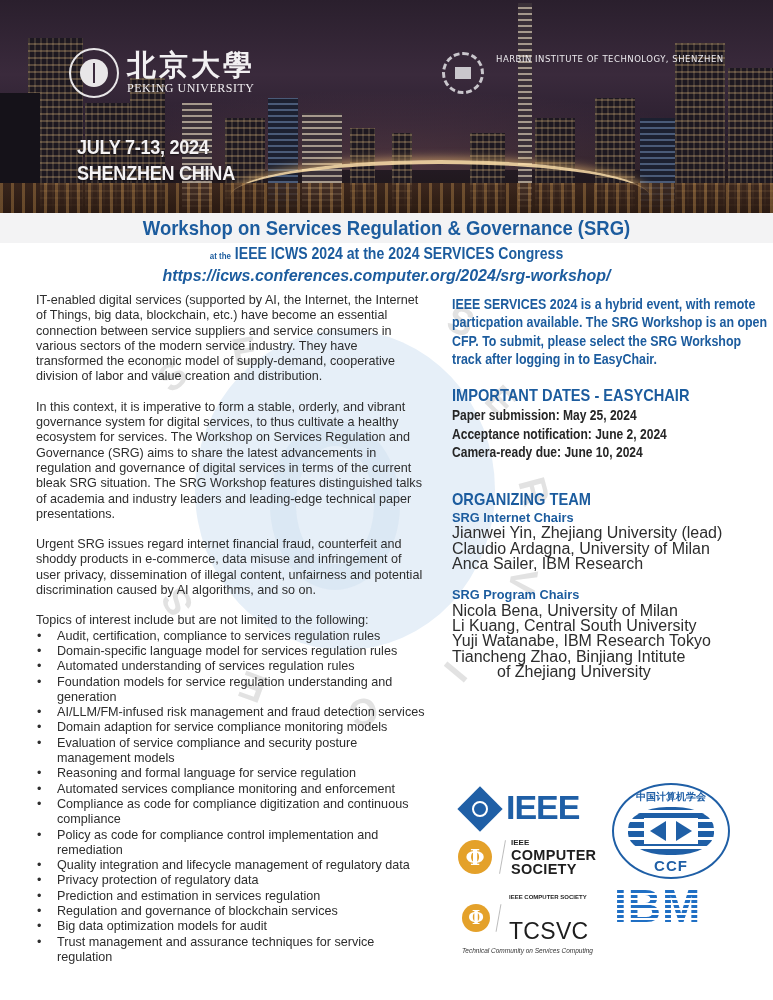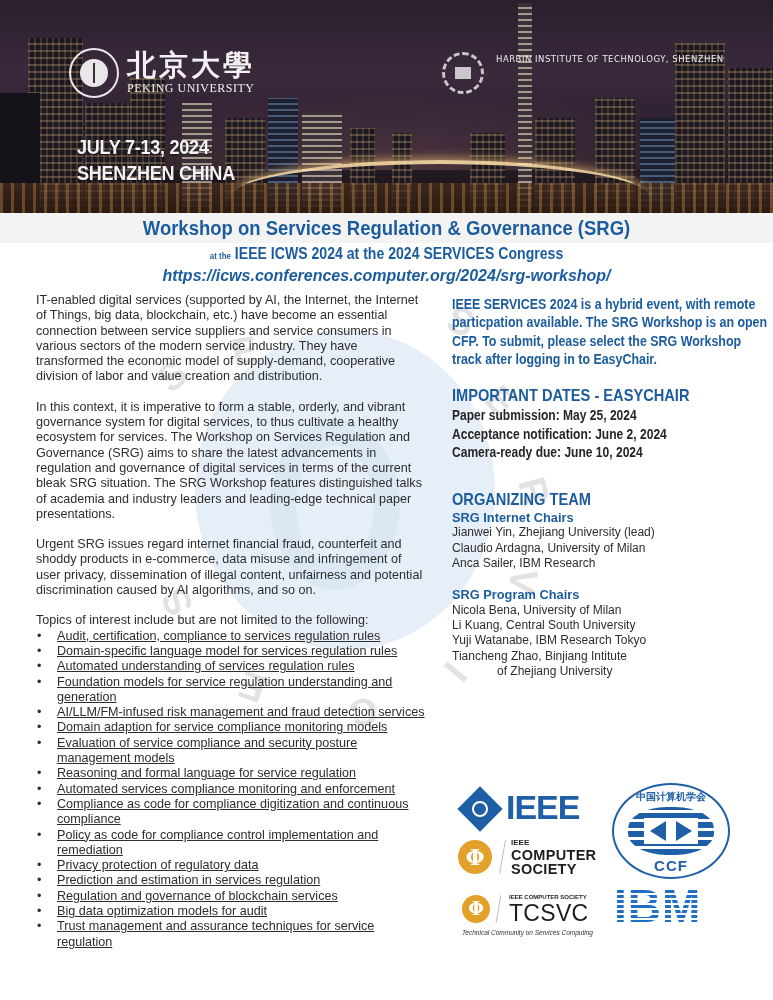--- a/index.html
+++ b/index.html
@@ -65,36 +65,36 @@
   .wm-circle { position: absolute; left: 195px; top: 330px; width: 300px; height: 320px; border-radius: 50%;
                background: #e6eff8; }
   .wm-inner { position: absolute; left: 270px; top: 420px; width: 130px; height: 170px; border-radius: 50%;
               border: 26px solid #d8e6f3; box-sizing: border-box; opacity: 0.8; }
   .wm-letter { position: absolute; color: #e2e2e2; font-weight: bold; font-size: 38px; font-family: "Liberation Sans", sans-serif; }
 
   
   .left-col { position: absolute; left: 36px; top: 293px; width: 390px; color: #2d2d2d; font-size: 12.6px; line-height: 15.3px; }
   .left-col p { margin: 0 0 15px 0; }
   .topics-intro { margin: 0; }
-  .topics { list-style: none; margin: 0; padding: 0; text-decoration: underline; }
+  .topics { list-style: none; margin: 0; padding: 0; }
   .topics li { position: relative; padding-left: 21px; }
   .topics li::before { content: "•"; position: absolute; left: 1px; top: 0; }
 
   
   .right-col { position: absolute; left: 452px; top: 296px; width: 320px; }
   .notice { color: #1c5c9e; font-weight: bold; font-size: 13.8px; line-height: 18.3px;
             transform: scaleX(0.9); transform-origin: left; width: 355px; margin: 0; }
   .sec-head { color: #1c5c9e; font-weight: bold; font-size: 17px; line-height: 20px;
               transform: scaleX(0.86); transform-origin: left; width: 360px; }
   .dates-head { margin-top: 17px; }
   .date-line { color: #262626; font-weight: bold; font-size: 14px; line-height: 18.5px;
                transform: scaleX(0.86); transform-origin: left; width: 360px; }
   .org-head { margin-top: 28px; }
   .sub-head { color: #1c5c9e; font-weight: bold; font-size: 12.8px; line-height: 15.6px; }
-  .person { color: #2d2d2d; font-size: 12px; line-height: 15.3px; }
+  .person { color: #2d2d2d; font-size: 16px; line-height: 15.3px; }
   .person.indent { padding-left: 45px; }
   .prog-head { margin-top: 16px; }
 
   
   .logo-ieee { position: absolute; left: 458px; top: 789px; display: flex; align-items: center; }
   .ieee-diamond { width: 32px; height: 32px; background: #1f5fa6; transform: rotate(45deg); position: relative; margin: 4px 10px 0 6px; }
   .ieee-diamond::after { content: ""; position: absolute; left: 8px; top: 8px; width: 16px; height: 16px; border: 2px solid #fff; border-radius: 50%; box-sizing: border-box; }
   .ieee-word { color: #1f5fa6; font-weight: bold; font-size: 34px; line-height: 34px; letter-spacing: -1px; }
 
   .logo-cs { position: absolute; left: 458px; top: 838px; display: flex; align-items: center; }
@@ -104,21 +104,21 @@
   .cs-words { color: #1e1e1e; font-weight: bold; line-height: 14px; }
   .cs-small { font-size: 8px; line-height: 10px; }
   .cs-big { font-size: 14.5px; letter-spacing: 0.3px; }
 
   .logo-tcsvc { position: absolute; left: 462px; top: 893px; }
   .tc-row { display: flex; align-items: center; }
   .phi.small { width: 28px; height: 28px; }
   .phi.small span { width: 28px; font-size: 18px; line-height: 28px; }
   .tc-words { margin-left: 10px; color: #1e1e1e; }
   .tc-small { font-size: 6px; font-weight: bold; line-height: 8px; }
-  .tc-big { font-size: 23px; line-height: 24px; letter-spacing: 0.3px; }
+  .tc-big { font-size: 23px; line-height: 24px; letter-spacing: 0.3px; margin-top: 18px; }
   .tc-tag { font-size: 6.5px; font-style: italic; color: #333; margin-top: 4px; }
 
   .logo-ccf { position: absolute; left: 612px; top: 783px; width: 118px; height: 96px; border-radius: 50%;
               border: 2px solid #1f5fa6; box-sizing: border-box; overflow: hidden; }
   .ccf-cn { position: absolute; left: 0; top: 5px; width: 114px; text-align: center; color: #1f5fa6; font-size: 10px; font-weight: bold; font-family: "DejaVu Sans", sans-serif; }
   .ccf-globe { position: absolute; left: 14px; top: 22px; width: 86px; height: 48px;
                background: repeating-linear-gradient(0deg, #1f5fa6 0 6px, #fff 6px 9px); border-radius: 45%; }
   .ccf-arrows { position: absolute; left: 30px; top: 33px; width: 54px; height: 26px; background: #fff; transform: rotate(0deg); }
   .ccf-arrows::before { content: ""; position: absolute; left: 6px; top: 3px; border-right: 16px solid #1f5fa6; border-top: 10px solid transparent; border-bottom: 10px solid transparent; }
   .ccf-arrows::after { content: ""; position: absolute; right: 6px; top: 3px; border-left: 16px solid #1f5fa6; border-top: 10px solid transparent; border-bottom: 10px solid transparent; }
@@ -209,20 +209,21 @@
     <li>Domain-specific language model for services regulation rules</li>
     <li>Automated understanding of services regulation rules</li>
     <li>Foundation models for service regulation understanding and generation</li>
     <li>AI/LLM/FM-infused risk management and fraud detection services</li>
     <li>Domain adaption for service compliance monitoring models</li>
     <li>Evaluation of service compliance and security posture management models</li>
     <li>Reasoning and formal language for service regulation</li>
     <li>Automated services compliance monitoring and enforcement</li>
     <li>Compliance as code for compliance digitization and continuous compliance</li>
     <li>Policy as code for compliance control implementation and remediation</li>
+    <li>Quality integration and lifecycle management of regulatory data</li>
     <li>Privacy protection of regulatory data</li>
     <li>Prediction and estimation in services regulation</li>
     <li>Regulation and governance of blockchain services</li>
     <li>Big data optimization models for audit</li>
     <li>Trust management and assurance techniques for service regulation</li>
   </ul>
 </div>
 
 <div class="right-col">
   <p class="notice">IEEE SERVICES 2024 is a hybrid event, with remote particpation available. The SRG Workshop is an open CFP. To submit, please select the SRG Workshop track after logging in to EasyChair.</p>

